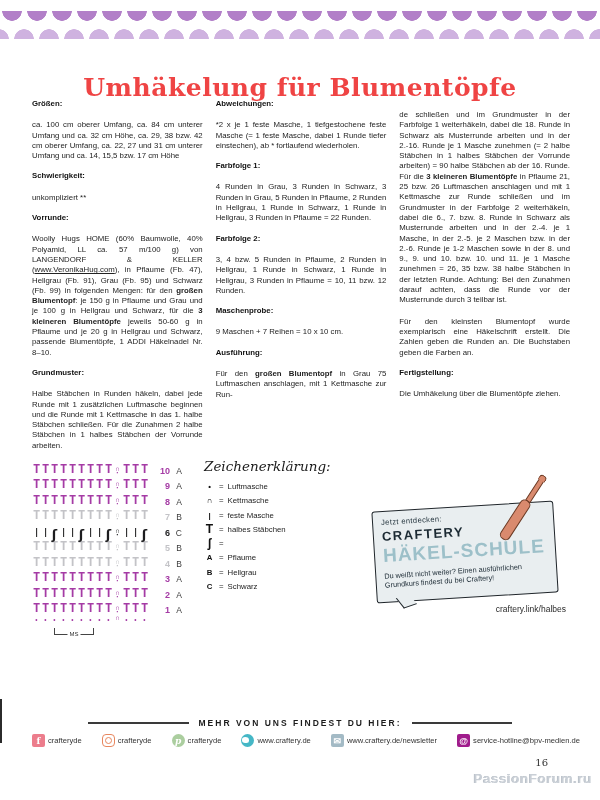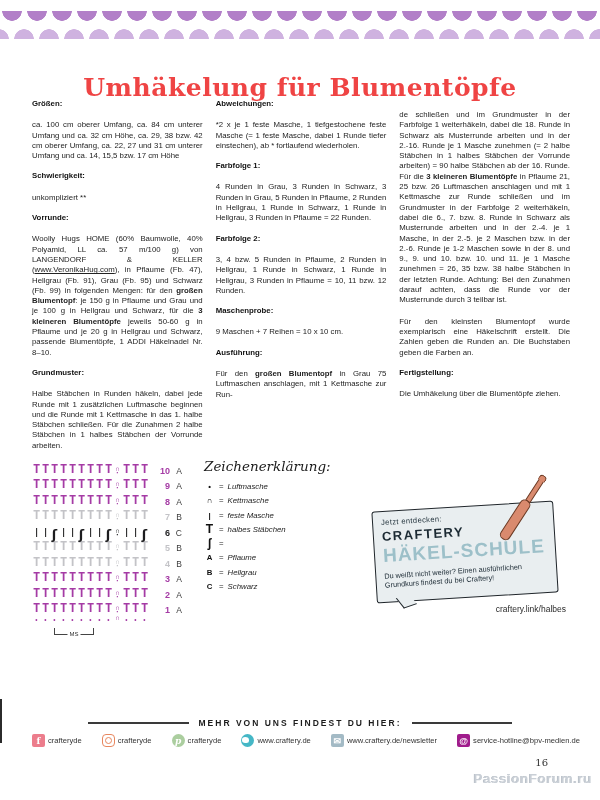--- a/index.html
+++ b/index.html
@@ -40,21 +40,21 @@
       border-left:1px solid #444;border-right:1px solid #444;border-bottom:1px solid #444;}
   .ms-bracket span{position:absolute;left:50%;bottom:-3px;transform:translateX(-50%);
       background:#fff;padding:0 2px;font-size:6px;color:#333;}
 
   
   .legend{position:absolute;left:204px;top:458px;width:152px;}
   .lg-item{display:flex;gap:4px;margin-bottom:4.5px;font-size:7.8px;line-height:9.8px;color:#232323;align-items:flex-start;}
   .lg-sym{width:11px;flex:none;text-align:center;font-weight:bold;color:#111;}
   .lg-sym.big{font-size:12px;line-height:9px;}
   .lg-eq{flex:none;}
-  .lg-label{flex:1;font-style:italic;}
+  .lg-label{flex:1;}
 
   
   .promo{position:absolute;left:374px;top:478px;width:196px;height:150px;}
   .bubble{position:absolute;left:0;top:28px;width:182px;height:92px;background:#e9eef0;
       border:1.6px solid #20262b;border-radius:3px;transform:rotate(-3.5deg);padding:6px 8px;box-sizing:border-box;}
   .bubble:after{content:"";position:absolute;left:22px;bottom:-7px;width:12px;height:12px;
       background:#e9eef0;border-right:1.6px solid #20262b;border-bottom:1.6px solid #20262b;transform:rotate(55deg) skewX(-20deg);}
   .promo-kicker{font-size:7.5px;color:#20303a;letter-spacing:.4px;}
   .promo-brand{font-family:"Liberation Sans",sans-serif;font-weight:bold;font-size:13px;letter-spacing:1.5px;color:#1c2a33;margin-top:2px;}
   .promo-school{font-family:"Liberation Sans",sans-serif;font-weight:bold;font-size:19px;letter-spacing:1px;color:#9dc0c9;margin-top:1px;white-space:nowrap;}

